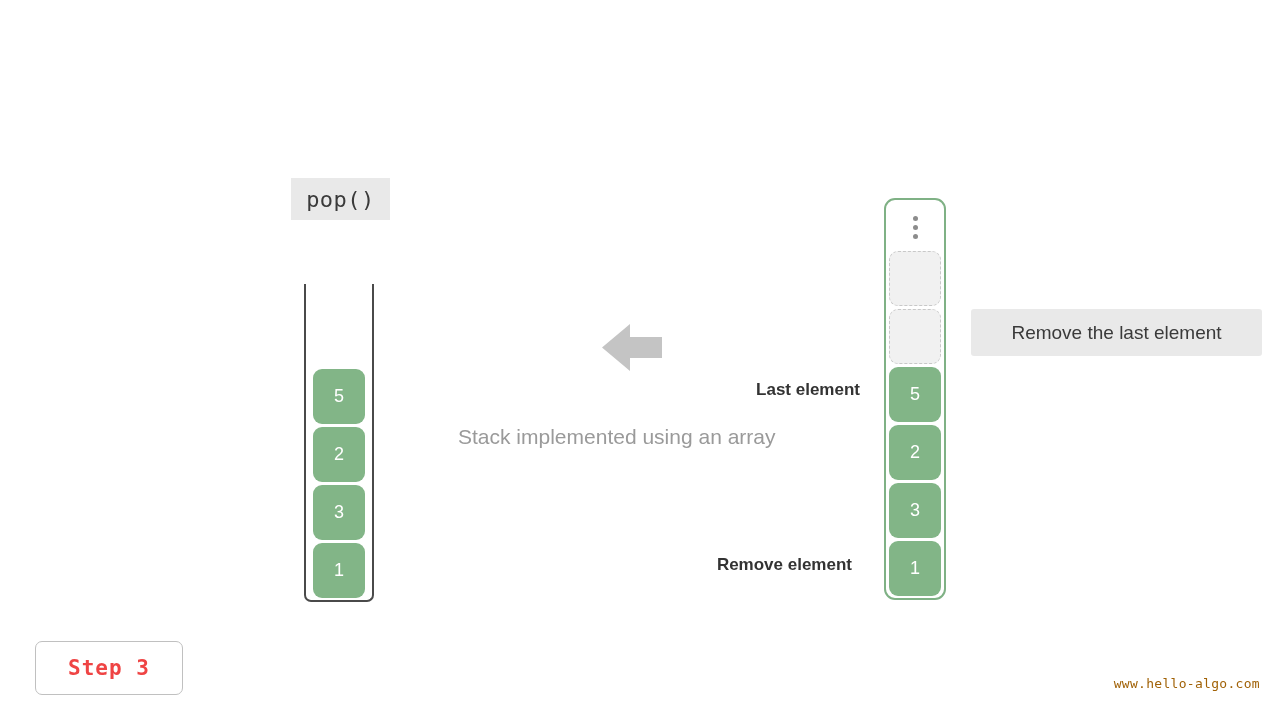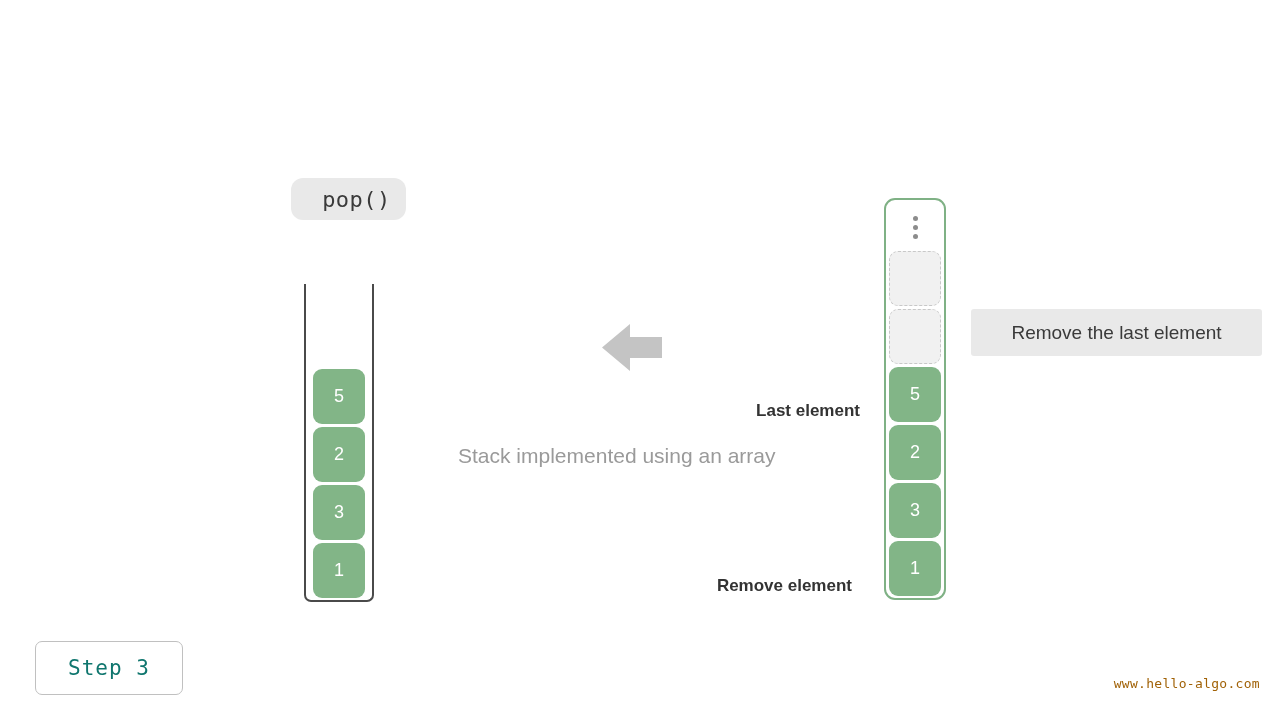--- a/index.html
+++ b/index.html
@@ -17,29 +17,28 @@
   }
 
   
   #op-label {
     position: absolute;
     left: 291px;
     top: 178px;
     width: 99px;
     height: 42px;
     background: #e9e9e9;
-    border-radius: 12px;
+    border-radius: 0;
     display: flex;
     align-items: center;
     justify-content: center;
     font-family: "DejaVu Sans Mono", "Liberation Mono", monospace;
     font-size: 22px;
     color: #3a3a3a;
     letter-spacing: 0.5px;
-    padding-left: 16px;
   }
 
   
   #stack-group {
     position: absolute;
     left: 304px;
     top: 284px;
     width: 70px;
     height: 318px;
   }
@@ -100,32 +99,30 @@
     width: 1280px;
     text-align: center;
     font-size: 21px;
     color: #9a9a9a;
   }
   #caption-inner {
     position: absolute;
     left: 458px;
     top: 0;
     white-space: nowrap;
-    margin-top: 19px;
   }
 
   
   .annotation {
     position: absolute;
     font-size: 17px;
     font-weight: bold;
     color: #333333;
     white-space: nowrap;
     text-align: right;
-    margin-top: 21px;
   }
   #annotation-last {
     left: 620px;
     top: 380px;
     width: 240px;
   }
   #annotation-first {
     left: 612px;
     top: 555px;
     width: 240px;
@@ -208,22 +205,22 @@
     width: 146px;
     height: 52px;
     background: #ffffff;
     border: 1px solid #c0c0c0;
     border-radius: 7px;
     display: flex;
     align-items: center;
     justify-content: center;
     font-family: "DejaVu Sans Mono", "Liberation Mono", monospace;
     font-size: 21px;
-    font-weight: normal;
-    color: #0f766e;
+    font-weight: bold;
+    color: #ef4444;
     letter-spacing: 1px;
   }
 
   
   #watermark {
     position: absolute;
     right: 20px;
     top: 676px;
     font-family: "DejaVu Sans Mono", "Liberation Mono", monospace;
     font-size: 13px;

